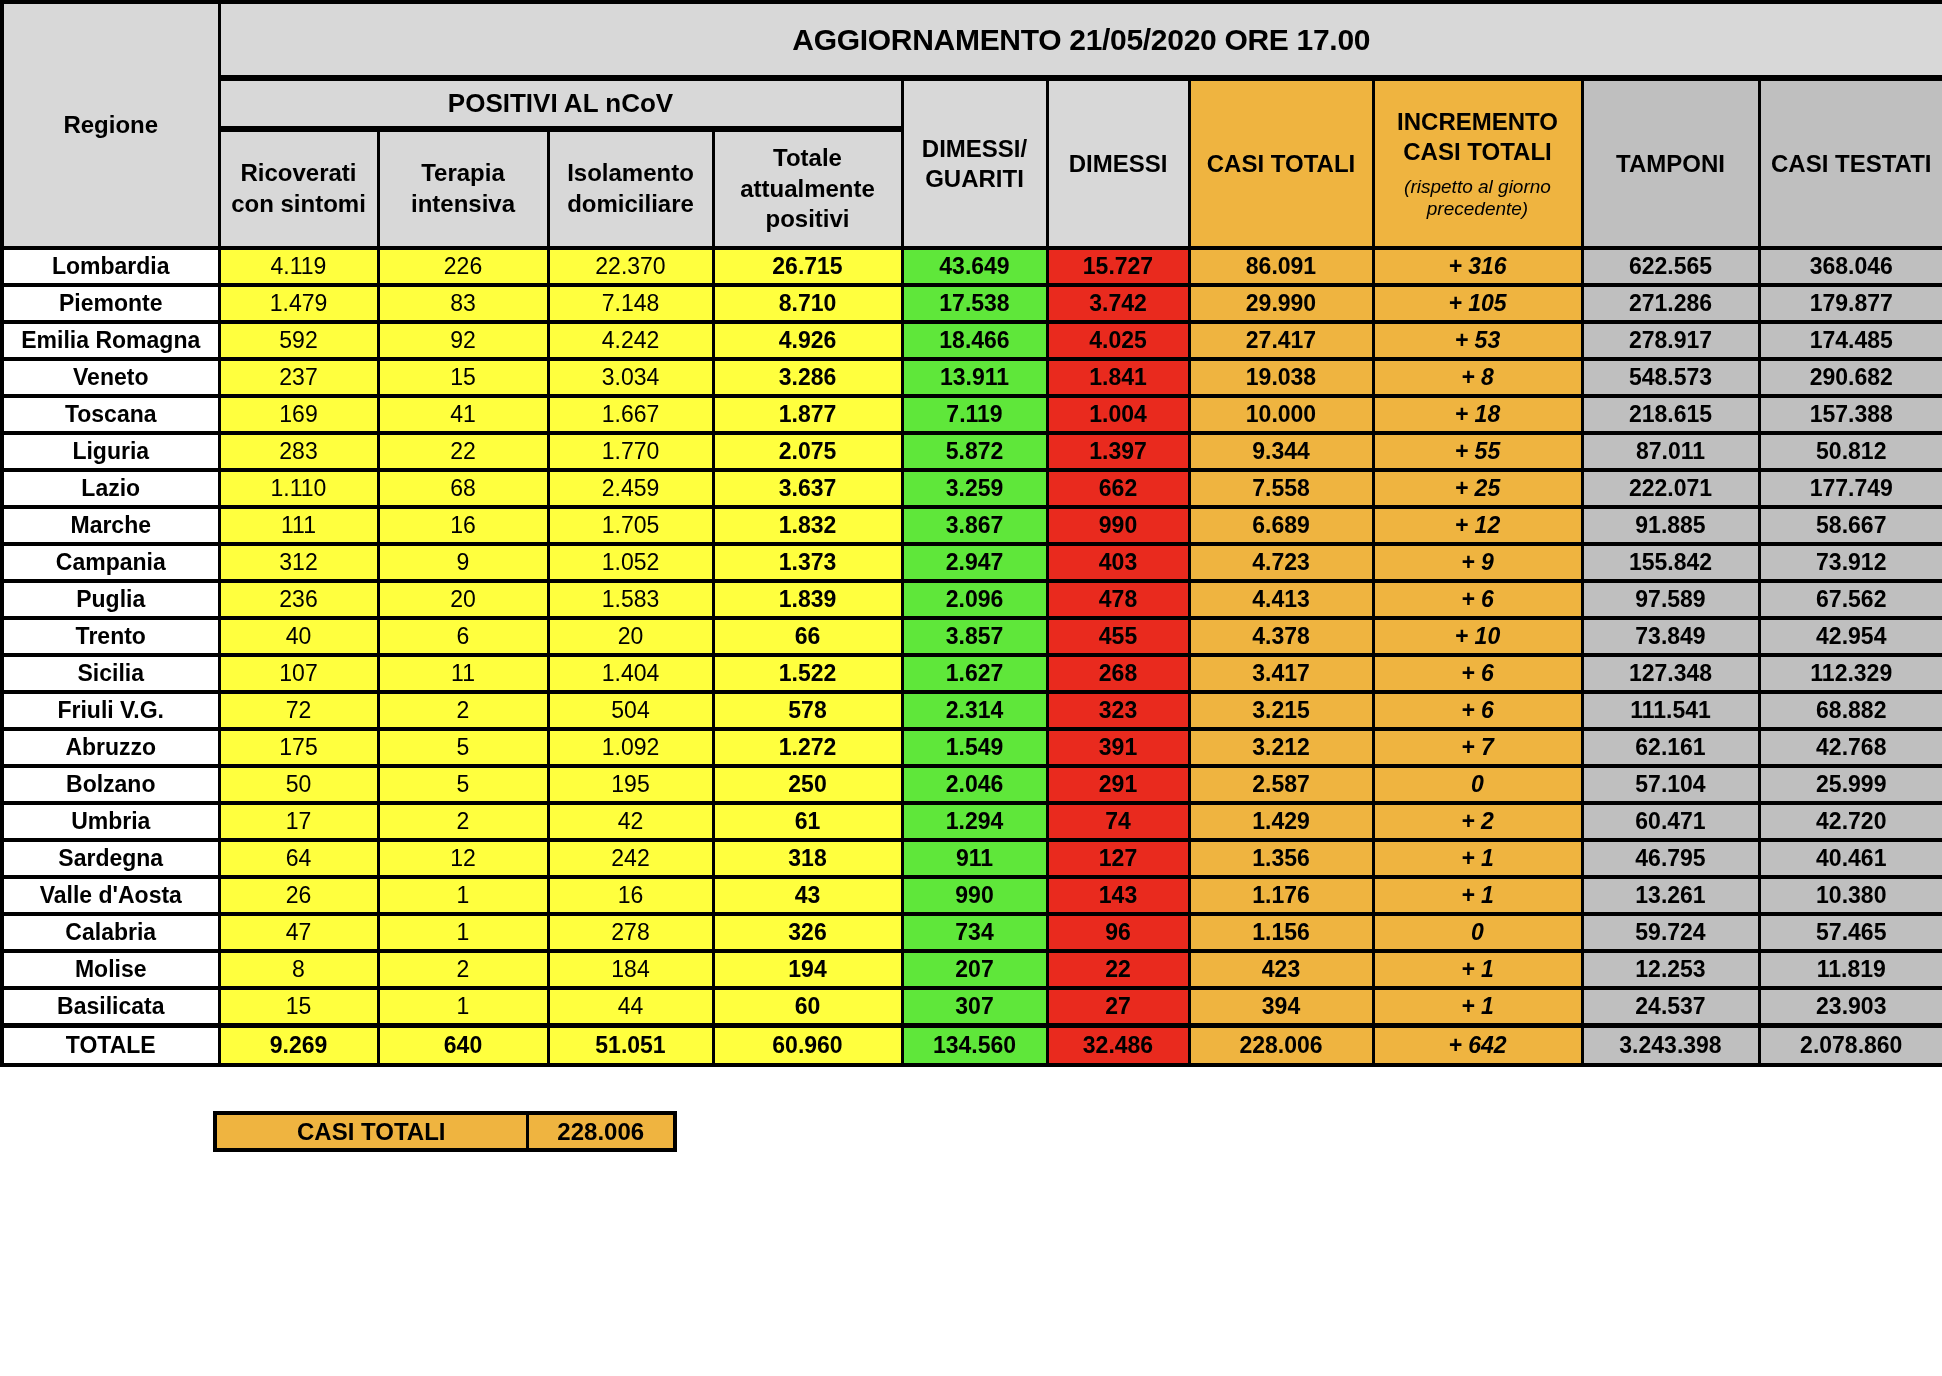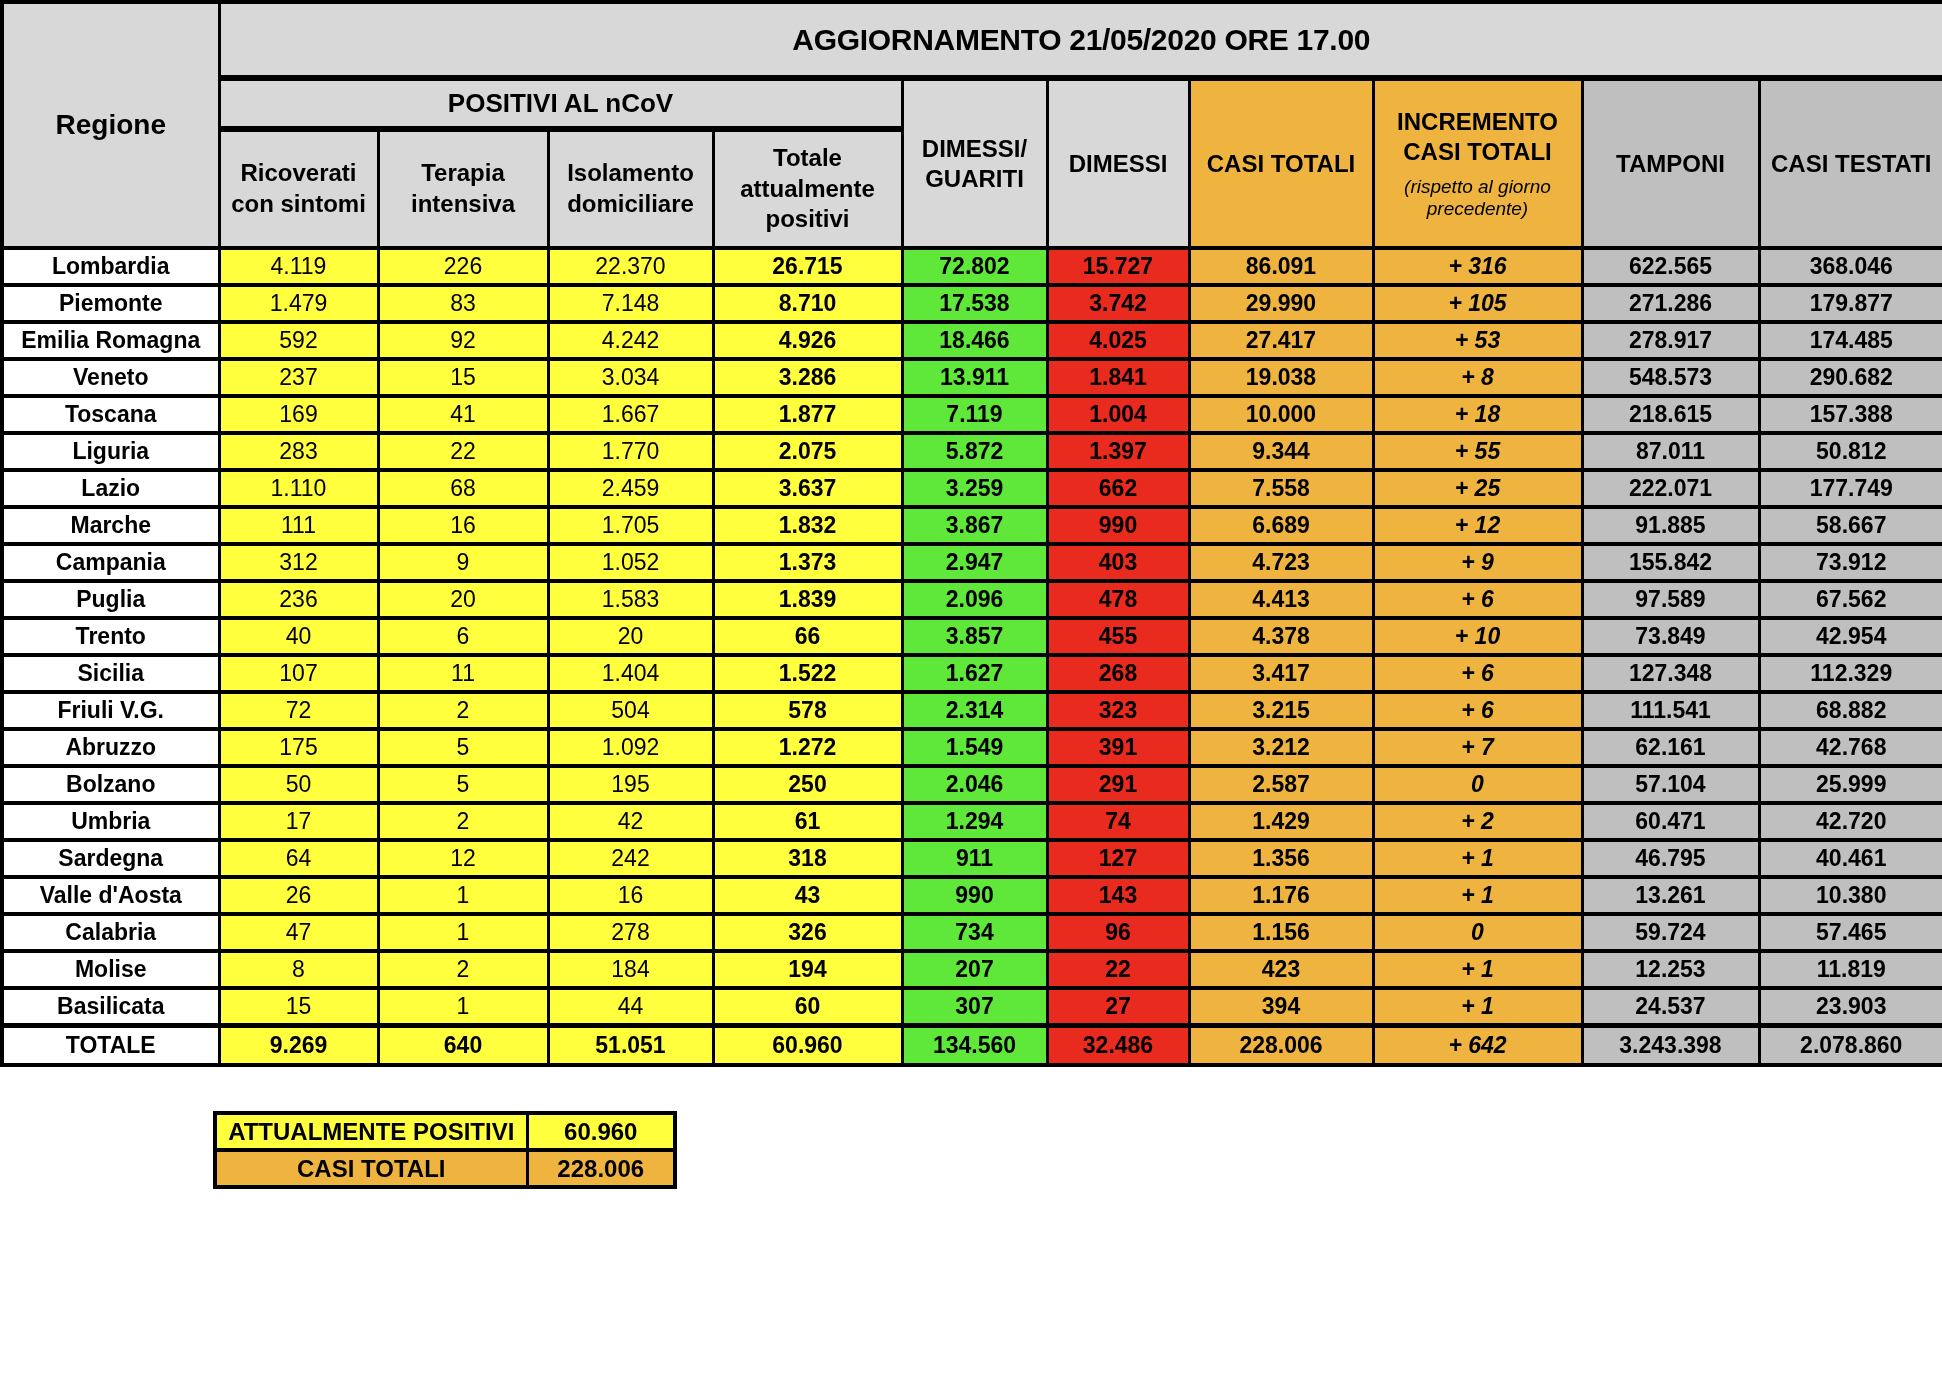--- a/index.html
+++ b/index.html
@@ -25,21 +25,21 @@
   .main tbody tr { height:37px; }
   .main tbody tr.total-row { height:40px; }
 
   .h-light   { background:var(--grey_light,#d8d8d8); }
   .h-dark    { background:var(--grey_dark,#bfbfbf); }
   .h-orange  { background:var(--orange,#efb440); }
   .h-title   { font-size:30px; font-weight:bold; letter-spacing:-0.3px; }
   .h-group   { font-size:26px; font-weight:bold; border-bottom-width:6px !important; }
   .h-sub     { font-size:24px; font-weight:bold; line-height:1.28; }
   .h-merged  { font-size:24px; font-weight:bold; line-height:1.25; }
-  .h-regione { font-size:28px; font-weight:bold; background:var(--grey_light,#d8d8d8); }
+  .h-regione { font-size:24px; font-weight:bold; background:var(--grey_light,#d8d8d8); }
   .h-note    { display:block; font-size:19px; font-style:italic; font-weight:normal; margin-top:9px; line-height:1.15; }
   .thickb    { border-bottom-width:6px !important; }
 
   .c-region  { background:#ffffff; font-weight:bold; font-size:23px; }
   .c-yellow  { background:var(--yellow,#ffff3e); }
   .c-green   { background:var(--green,#5fe73a); }
   .c-red     { background:var(--red,#e92a1e); }
   .c-orange  { background:var(--orange,#efb440);margin-left:27px; }
   .c-grey    { background:var(--grey_dark,#bfbfbf);margin-top:44px; }
   .main tbody td { font-size:23px; }
@@ -103,21 +103,21 @@
       <th class="h-light h-sub">Totale attualmente positivi</th>
     </tr>
   </thead>
   <tbody>
       <tr>
         <td class="c-region">Lombardia</td>
         <td class="c-yellow">4.119</td>
         <td class="c-yellow">226</td>
         <td class="c-yellow">22.370</td>
         <td class="c-yellow c-bold">26.715</td>
-        <td class="c-green c-bold">72.802</td>
+        <td class="c-green c-bold">43.649</td>
         <td class="c-red c-bold">15.727</td>
         <td class="c-orange c-bold">86.091</td>
         <td class="c-orange c-ital c-bold">+ 316</td>
         <td class="c-grey c-bold">622.565</td>
         <td class="c-grey c-bold">368.046</td>
       </tr>
       <tr>
         <td class="c-region">Piemonte</td>
         <td class="c-yellow">1.479</td>
         <td class="c-yellow">83</td>
@@ -389,21 +389,17 @@
         <td class="c-orange c-ital c-bold">+ 642</td>
         <td class="c-grey c-bold">3.243.398</td>
         <td class="c-grey c-bold">2.078.860</td>
       </tr>
     </tbody>
 </table>
 
 <table class="summary">
   <tbody>
       <tr>
-        <td class="s-label s-yellow">ATTUALMENTE POSITIVI</td>
-        <td class="s-value s-yellow">60.960</td>
-      </tr>
-      <tr>
         <td class="s-label s-orange">CASI TOTALI</td>
         <td class="s-value s-orange">228.006</td>
       </tr>
     </tbody>
 </table>
 
 </body></html>

